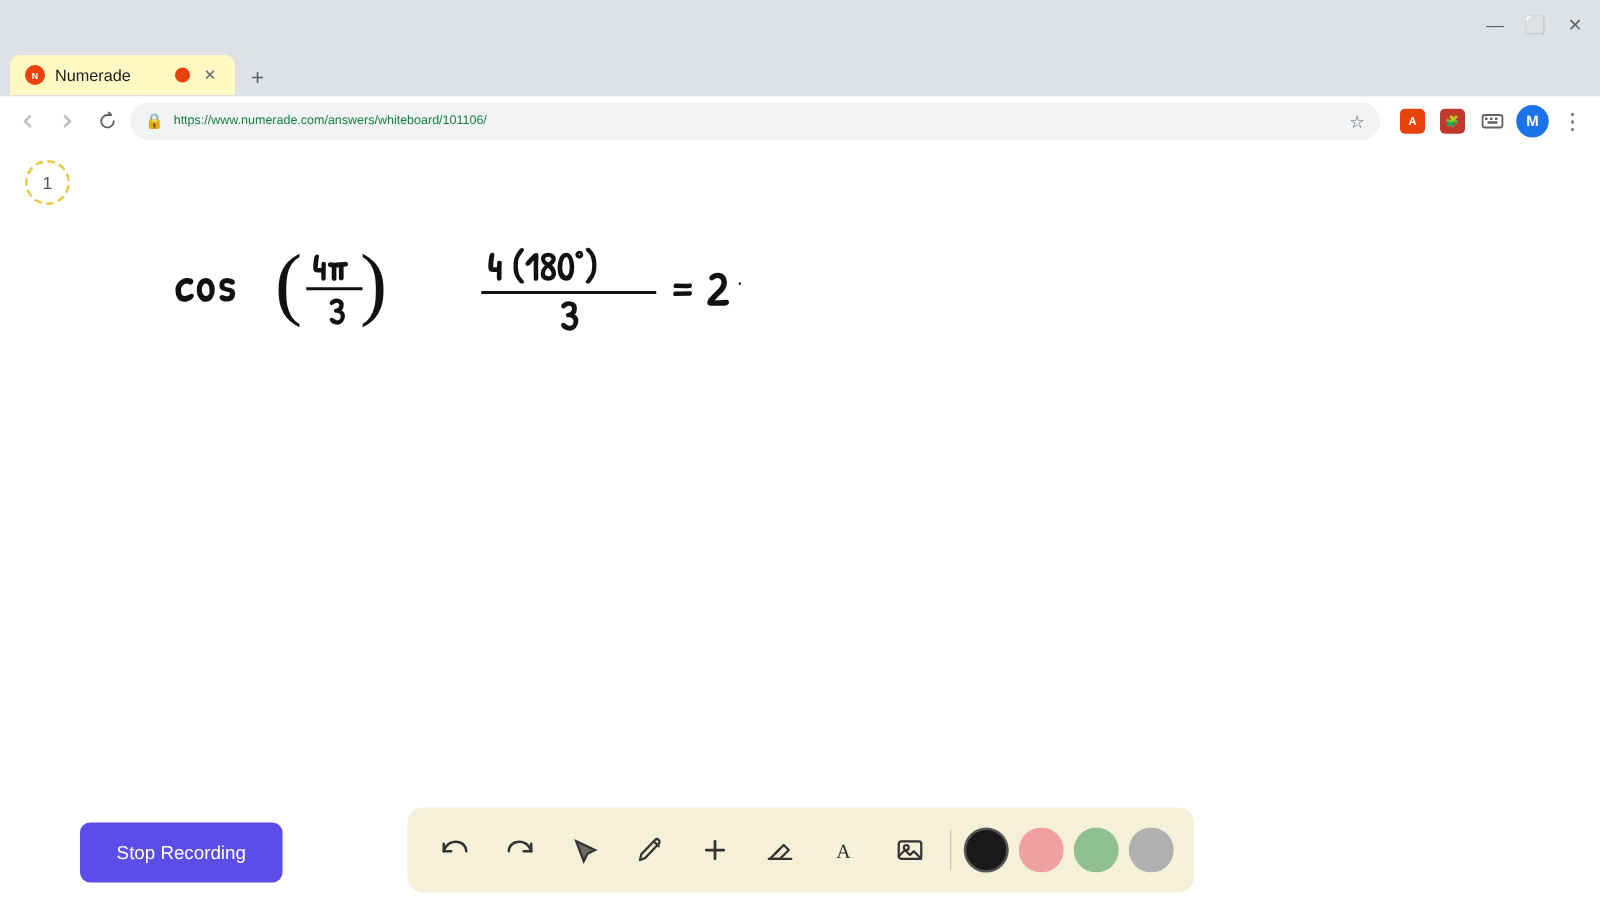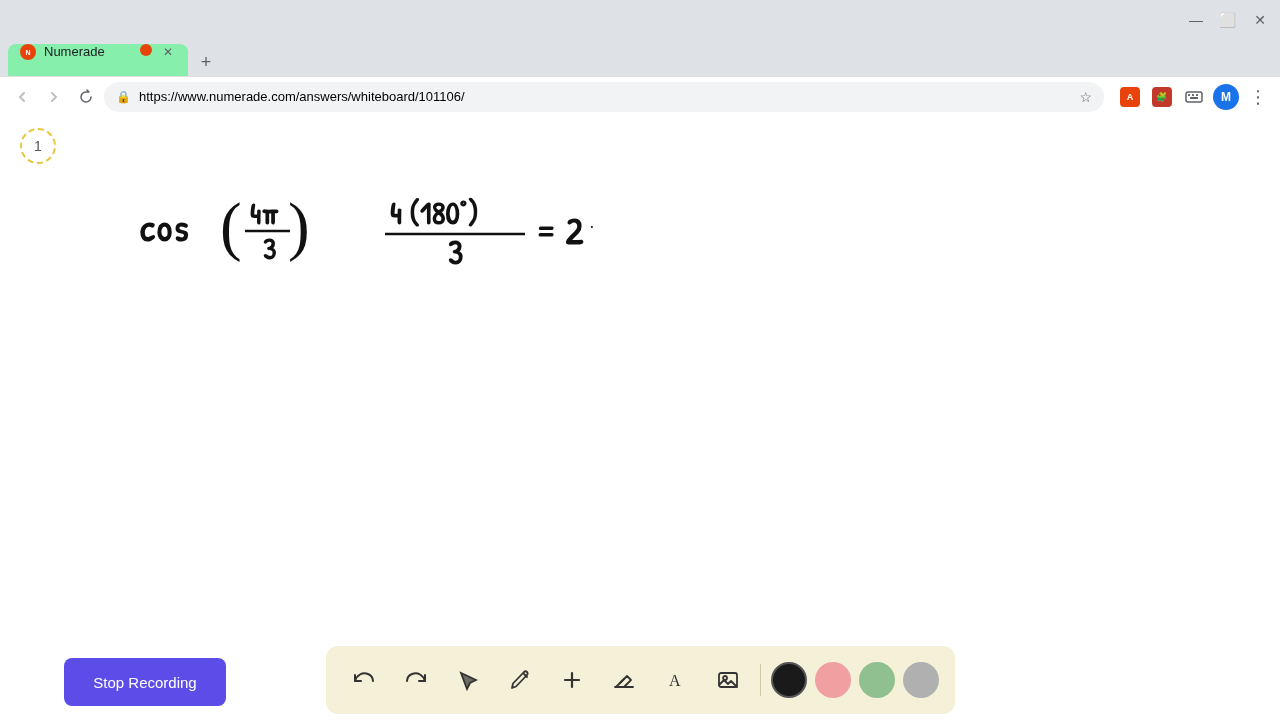--- a/index.html
+++ b/index.html
@@ -29,21 +29,22 @@
     .tab-bar {
       display: flex;
       align-items: flex-end;
       height: 36px;
       background: #dee1e6;
       padding: 0 0 0 8px;
     }
 
     .tab {
       display: flex;
-      background: #86efac;
+      align-items: center;
+      background: #fef9c3;
       border-radius: 8px 8px 0 0;
       padding: 0 12px;
       height: 32px;
       min-width: 180px;
       gap: 8px;
       font-size: 13px;
       color: #202124;
     }
 
     .tab-favicon {
@@ -318,21 +319,21 @@
         </svg>
     </div>
     <div class="nav-btn">
       <svg width="16" height="16" viewBox="0 0 16 16">
           <path d="M13 8A5 5 0 1 1 8 3h3l-2-2" stroke="#5f6368" stroke-width="1.5" fill="none" stroke-linecap="round" stroke-linejoin="round"></path>
         </svg>
     </div>
 
     <div class="address-bar">
       <span style="color:#5f6368;font-size:12px;">🔒</span>
-      <span class="address-bar-url" style="font-size:13px;color:#000000;">https://www.numerade.com/answers/whiteboard/101106/</span>
+      <span class="address-bar-url" style="font-size:10px;color:#15803d;">https://www.numerade.com/answers/whiteboard/101106/</span>
       <span style="color:#5f6368;font-size:14px;">☆</span>
     </div>
 
     <div class="nav-right-icons">
       <div class="nav-icon">
         <div style="width:20px;height:20px;background:#e8430a;border-radius:4px;display:flex;align-items:center;justify-content:center;color:white;font-size:9px;font-weight:bold;">A</div>
       </div>
       <div class="nav-icon">
         <div style="width:20px;height:20px;background:#c0392b;border-radius:4px;display:flex;align-items:center;justify-content:center;color:white;font-size:9px;">🧩</div>
       </div>

